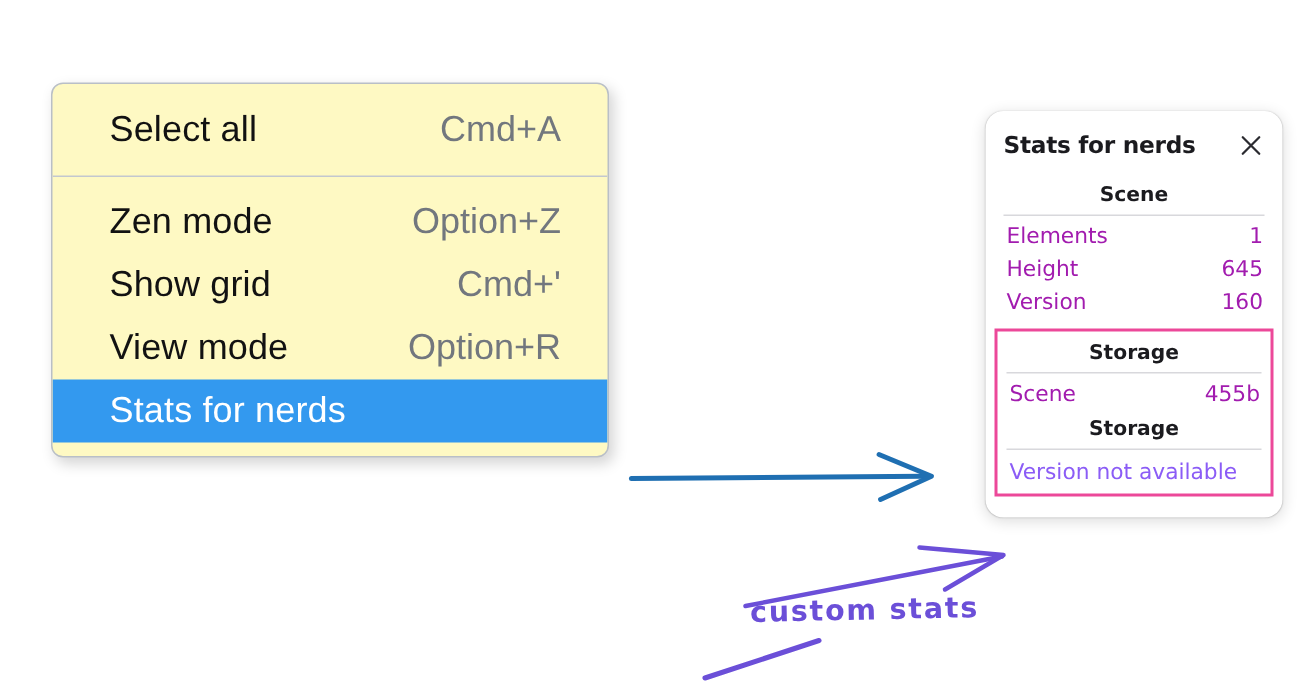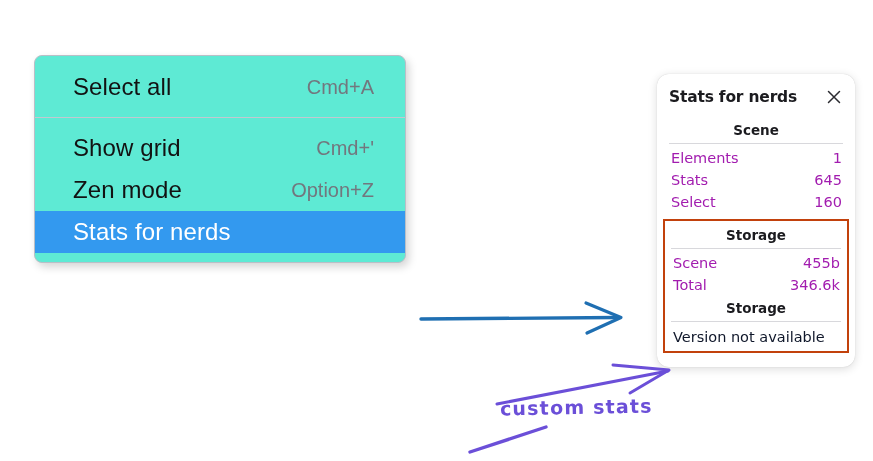--- a/index.html
+++ b/index.html
@@ -15,21 +15,21 @@
     font-family: "Liberation Sans", sans-serif;
     -webkit-font-smoothing: antialiased;
   }
 
   
   #context-menu {
     position: absolute;
     left: 34px;
     top: 55px;
     width: 372px;
-    background: #5eead4;
+    background: #fef9c3;
     border: 1px solid #b9bfc7;
     border-radius: 8px;
     box-shadow: 3px 4px 9px rgba(0,0,0,0.17);
     overflow: hidden;
     box-sizing: border-box;
   }
   .menu-group { padding: 6px 0; }
   .menu-group.group-top { padding: 10px 0 9px 0; }
   .menu-group.group-bottom { padding: 9px 0 9px 0; }
   .menu-separator {
@@ -46,21 +46,21 @@
     box-sizing: border-box;
     cursor: default;
   }
   .menu-item .mi-label {
     font-size: 24px;
     color: #121212;
     letter-spacing: 0.1px;
     white-space: nowrap;
   }
   .menu-item .mi-shortcut {
-    font-size: 20px;
+    font-size: 24px;
     color: #72777e;
     white-space: nowrap;
   }
   .menu-item.selected {
     background: #3399ef;
   }
   .menu-item.selected .mi-label { color: #ffffff; }
   .menu-item.selected .mi-shortcut { color: #cde4f9; }
 
   
@@ -120,26 +120,26 @@
     display: flex;
     justify-content: space-between;
     align-items: baseline;
     font-size: 14.5px;
     color: #a21caf;
     padding: 3px 3px 3px 4px;
   }
   .stat-row .sr-value { font-variant-numeric: tabular-nums; }
   .plain-row {
     font-size: 14.5px;
-    color: #0f172a;
+    color: #8b5cf6;
     padding: 4px 3px 1px 4px;
   }
   
   #custom-stats-box {
-    border: 2px solid #c2410c;
+    border: 2px solid #ec4899;
     margin: 6px -4px 0 -4px;
     padding: 2px 4px 5px 4px;
   }
   #custom-stats-box .section-head { padding-top: 4px; }
 
   
   #annotation-layer {
     position: absolute;
     left: 0;
     top: 0;
@@ -169,26 +169,30 @@
     <div class="menu-item">
       <span class="mi-label">Select all</span>
       <span class="mi-shortcut">Cmd+A</span>
     </div>
   </div>
 
   <div class="menu-separator"></div>
 
   <div class="menu-group group-bottom">
     <div class="menu-item">
+      <span class="mi-label">Zen mode</span>
+      <span class="mi-shortcut">Option+Z</span>
+    </div>
+    <div class="menu-item">
       <span class="mi-label">Show grid</span>
       <span class="mi-shortcut">Cmd+'</span>
     </div>
     <div class="menu-item">
-      <span class="mi-label">Zen mode</span>
-      <span class="mi-shortcut">Option+Z</span>
+      <span class="mi-label">View mode</span>
+      <span class="mi-shortcut">Option+R</span>
     </div>
     <div class="menu-item selected">
       <span class="mi-label">Stats for nerds</span>
     </div>
   </div>
 
 </div>
 
 <svg id="blue-arrow" viewBox="0 0 212 44" xmlns="http://www.w3.org/2000/svg">
   <path d="M3 23 L198 21.5" stroke="#1f6fb2" stroke-width="3.4" stroke-linecap="round" fill="none"></path>
@@ -205,42 +209,38 @@
   </div>
 
   <div>
     <div class="section-head">Scene</div>
     <div class="hrule"></div>
     <div class="stat-row">
       <span class="sr-label">Elements</span>
       <span class="sr-value">1</span>
     </div>
     <div class="stat-row">
-      <span class="sr-label">Stats</span>
+      <span class="sr-label">Height</span>
       <span class="sr-value">645</span>
     </div>
     <div class="stat-row">
-      <span class="sr-label">Select</span>
+      <span class="sr-label">Version</span>
       <span class="sr-value">160</span>
     </div>
   </div>
 
   <div id="custom-stats-box">
 
     <div>
       <div class="section-head">Storage</div>
       <div class="hrule"></div>
       <div class="stat-row">
         <span class="sr-label">Scene</span>
         <span class="sr-value">455b</span>
       </div>
-      <div class="stat-row">
-        <span class="sr-label">Total</span>
-        <span class="sr-value">346.6k</span>
-      </div>
     </div>
 
     <div>
       <div class="section-head">Storage</div>
       <div class="hrule"></div>
       <div class="plain-row">Version not available</div>
     </div>
 
   </div>
 </div>

